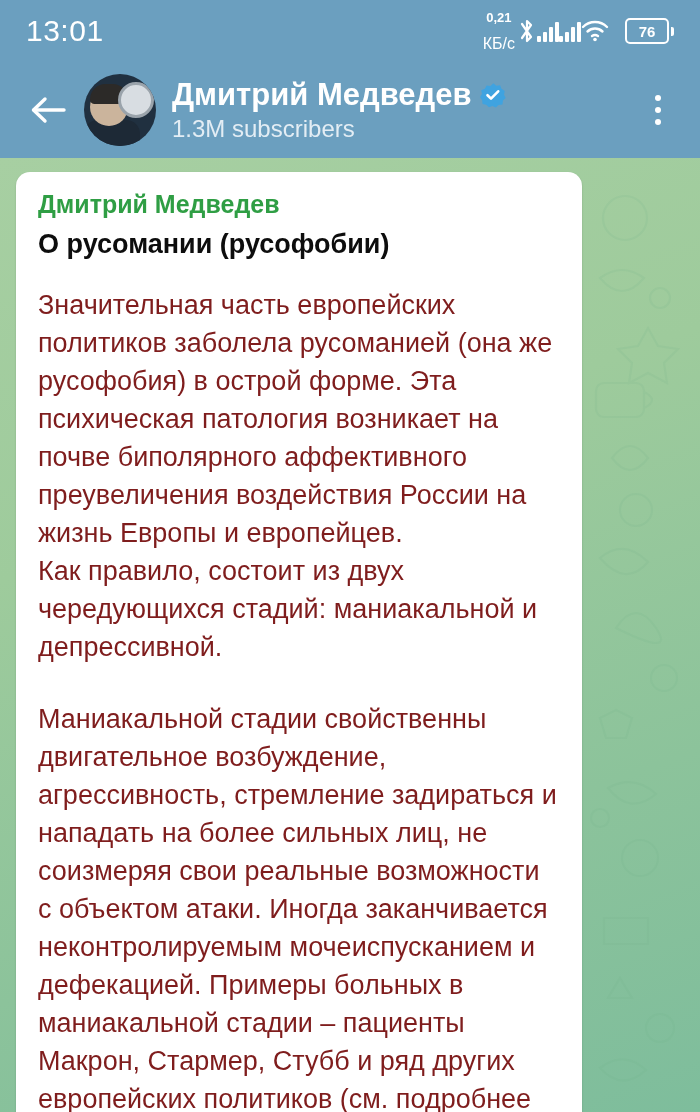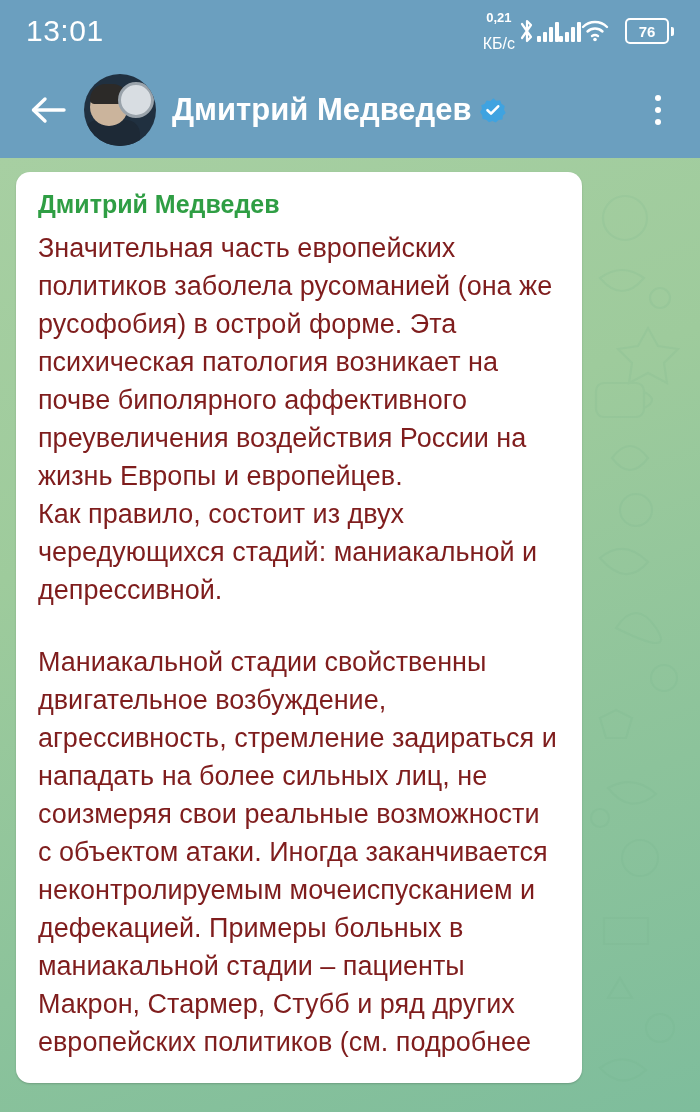--- a/index.html
+++ b/index.html
@@ -299,20 +299,21 @@
     <div class="title-wrap">
       <div class="chan-title">
         <span class="name">Дмитрий Медведев</span>
         <span class="verified">
           <svg width="26" height="26" viewBox="0 0 26 26">
             <path d="M13 1 L16 3.6 L19.9 3.2 L21.3 6.8 L24.6 8.9 L23.9 12.7 L25.6 16.2 L22.8 18.8 L22.3 22.7 L18.4 23.3 L15.5 25.8 L12 24.2 L8.5 25.6 L5.8 23 L2 22.3 L1.6 18.4 L-0.6 15.2 L1.4 12 L0.7 8.3 L4.3 6.7 L6.2 3.4 L10 3.8 Z" transform="translate(0.6,0.2) scale(0.98)" fill="#3fa3e0"></path>
             <path d="M7.5 13.2 L11 16.6 L18.2 9.3" fill="none" stroke="#ffffff" stroke-width="2.6" stroke-linecap="round" stroke-linejoin="round"></path>
           </svg>
         </span>
       </div>
+      <div class="subs">1.3M subscribers</div>
     </div>
     <div class="menu-btn">
       <i></i>
         <i></i>
         <i></i>
     </div>
   </div>
 
   <div class="chat">
     <svg class="pattern" viewBox="0 0 700 954" preserveAspectRatio="xMidYMid slice">
@@ -334,18 +335,19 @@
         <path d="M620 820 l12 20 -24 0 Z"></path>
         <circle cx="660" cy="870" r="14"></circle>
         <path d="M600 910 q24 -18 46 2 q-24 22 -46 -2 Z"></path>
         <circle cx="660" cy="140" r="10"></circle>
         <circle cx="600" cy="660" r="9"></circle>
       </g>
     </svg>
 
     <div class="bubble">
       <div class="sender">Дмитрий Медведев</div>
+      <div class="post-title">О русомании (русофобии)</div>
       <p class="para">Значительная часть европейских политиков заболела русоманией (она же русофобия) в острой форме. Эта психическая патология возникает на почве биполярного аффективного преувеличения воздействия России на жизнь Европы и европейцев.
 Как правило, состоит из двух чередующихся стадий: маниакальной и депрессивной.</p>
       <p class="para"><span>Маниакальной стадии свойственны двигательное возбуждение, агрессивность, стремление задираться и нападать на более сильных лиц, не соизмеряя свои реальные возможности с объектом атаки. Иногда заканчивается неконтролируемым мочеиспусканием и дефекацией. Примеры больных в маниакальной стадии – пациенты Макрон, Стармер, Стубб и ряд других европейских политиков (см. подробнее </span></p>
     </div>
   </div>
 </div>
 
 </body></html>

